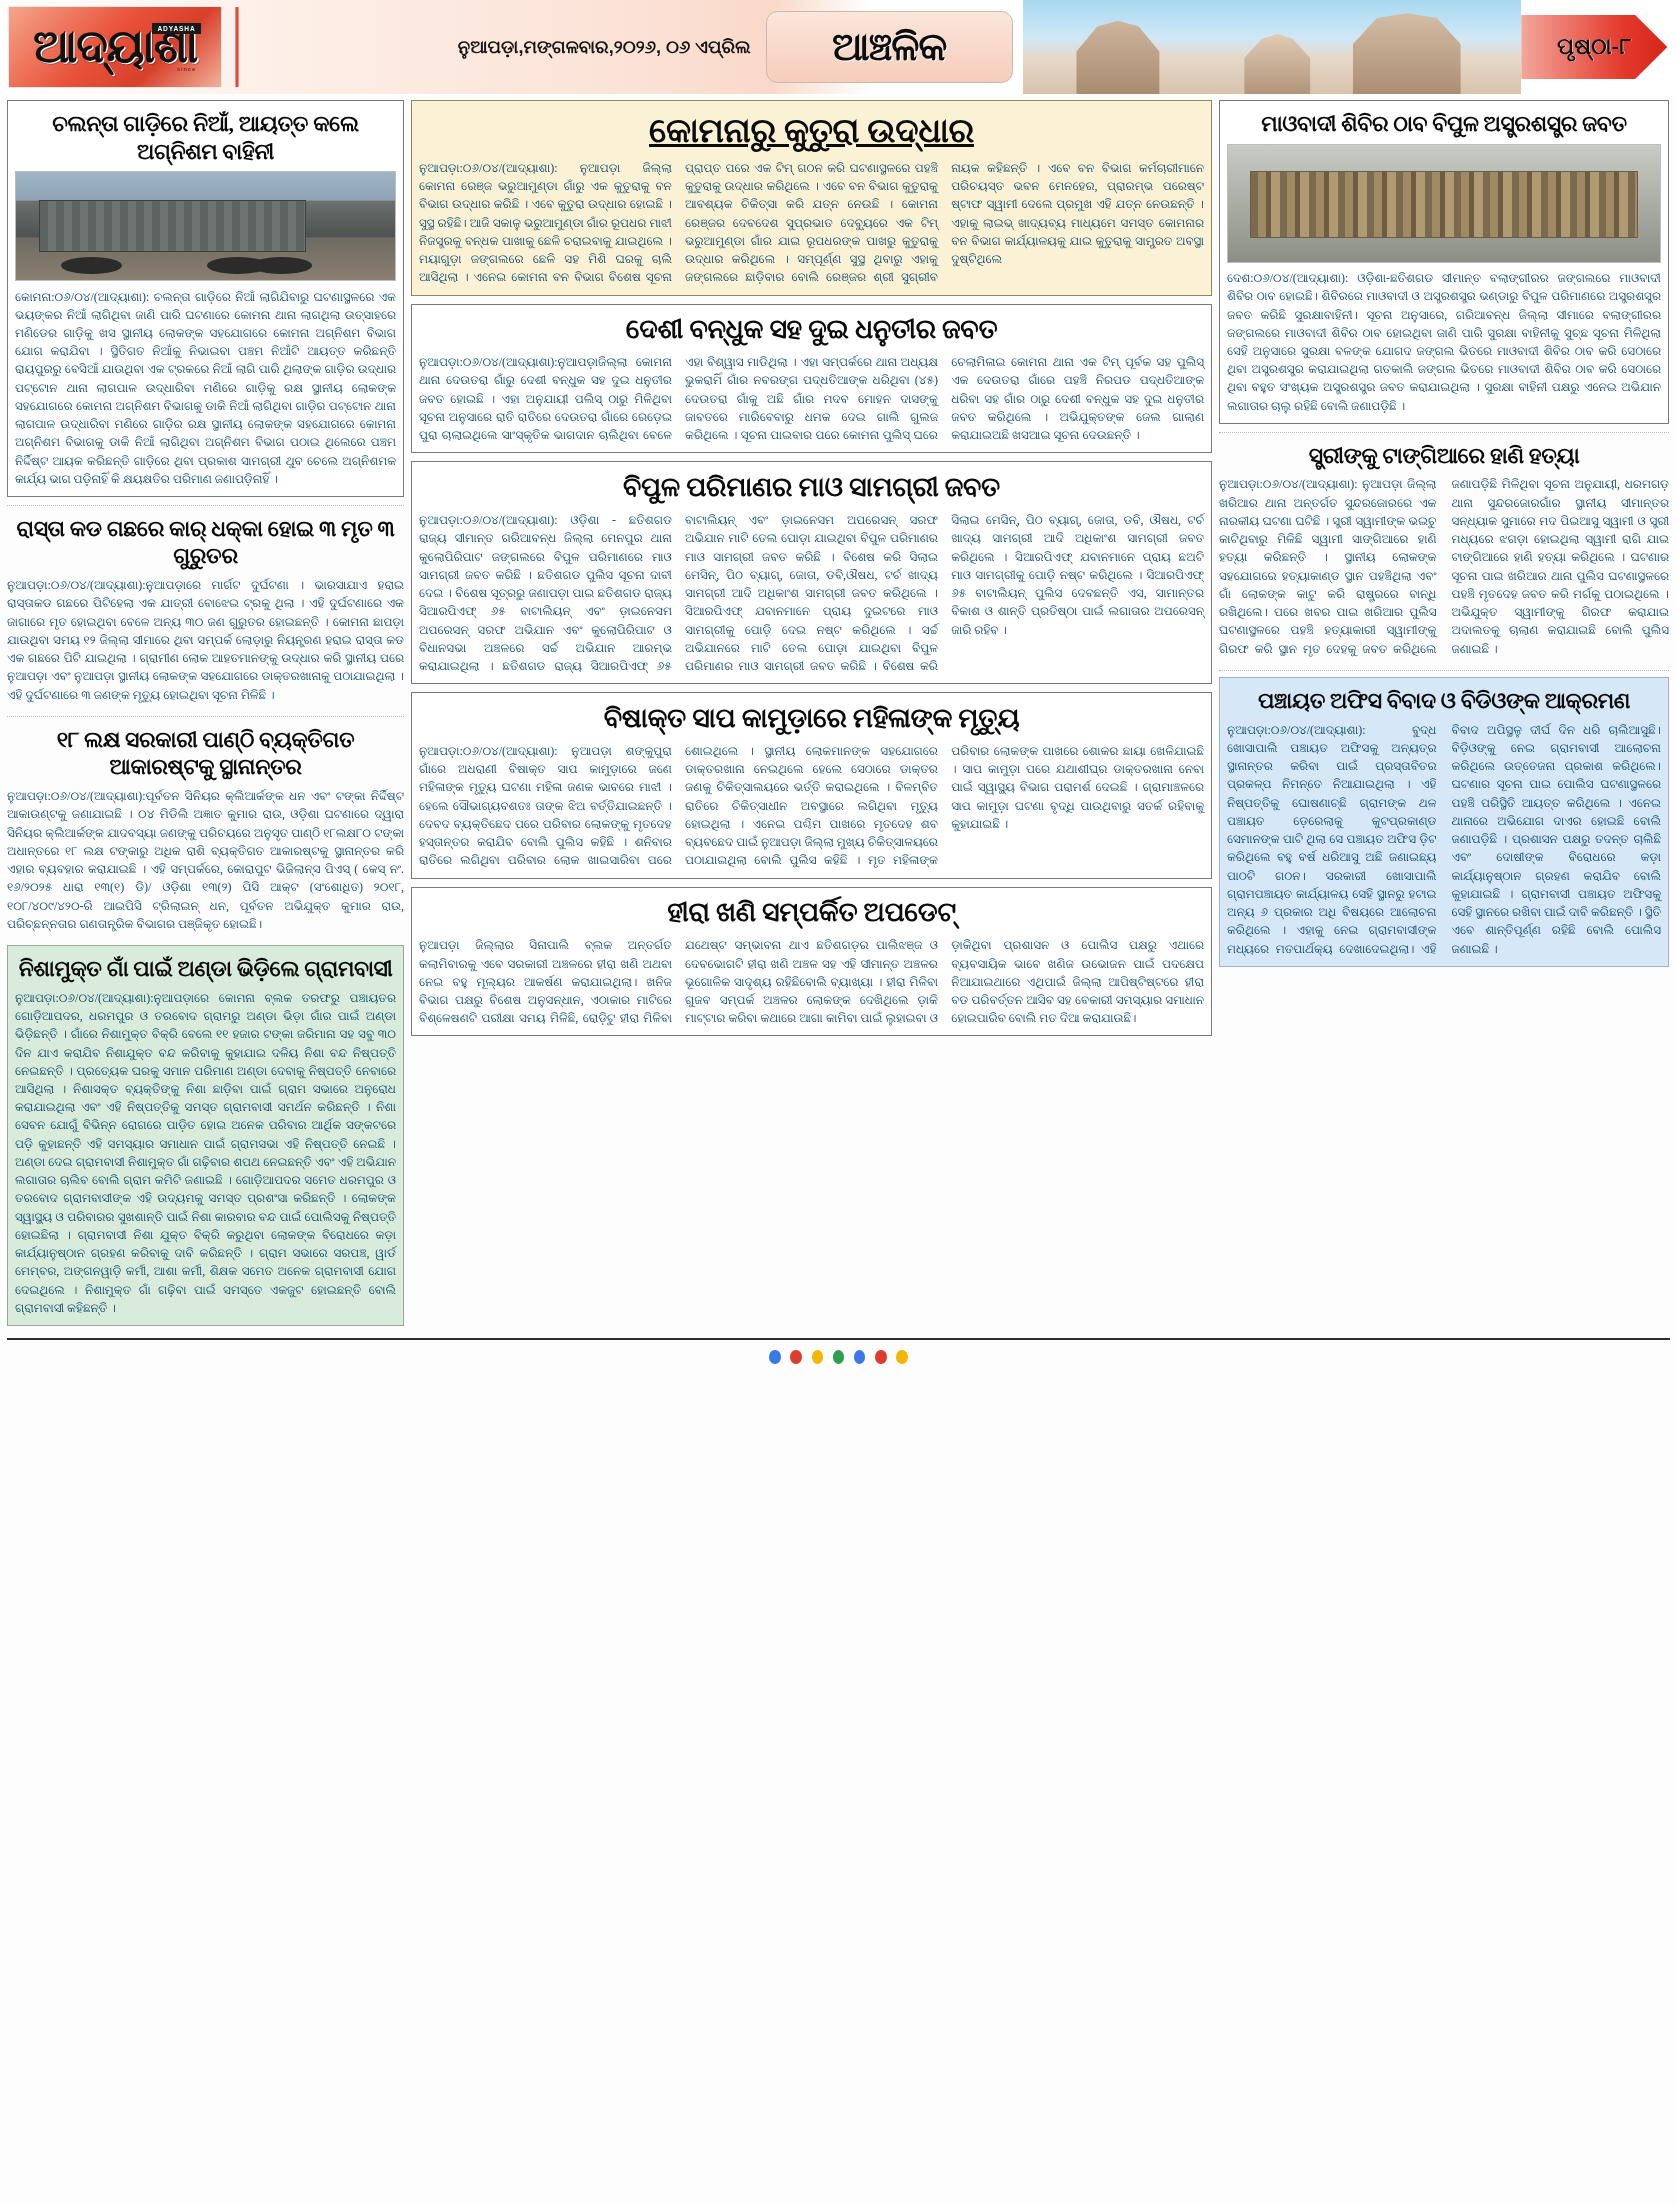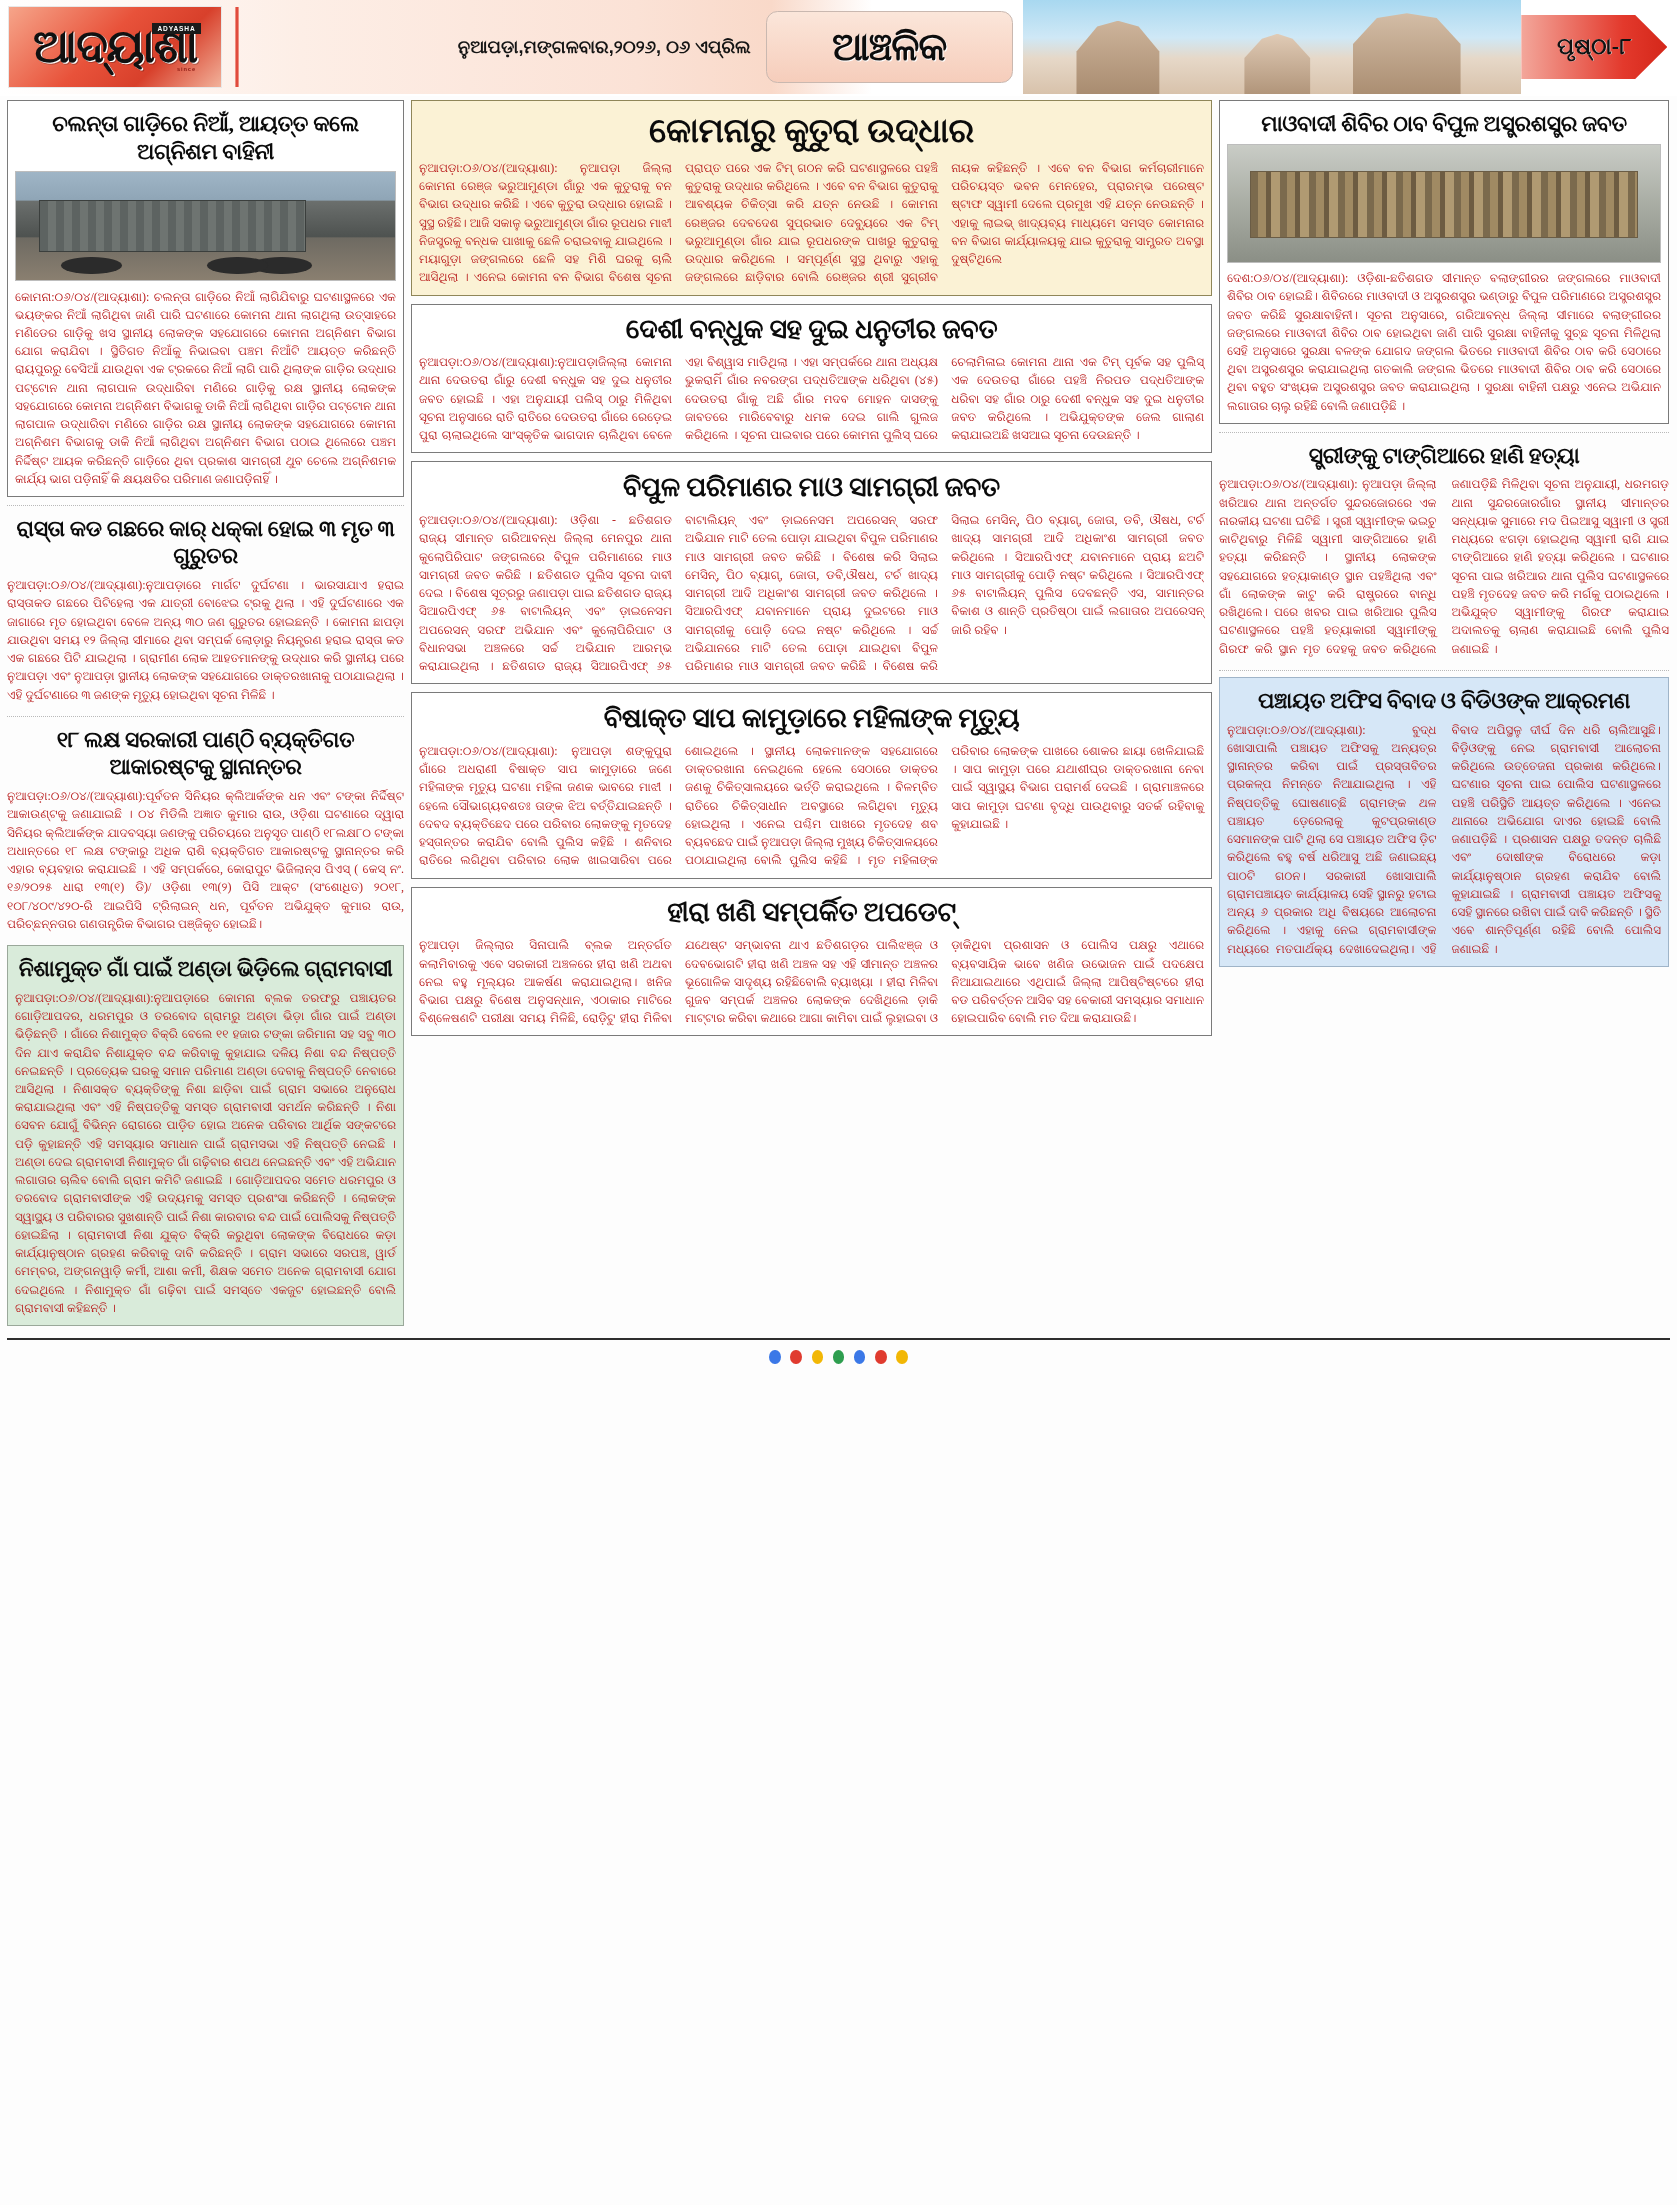--- a/index.html
+++ b/index.html
@@ -172,21 +172,21 @@
 
   .hl {
     text-align: center;
     font-weight: bold;
     color: #0b0b0b;
     font-family: "Liberation Serif","DejaVu Serif",serif;
     line-height: 1.25;
     margin: 2.6px 0 6.2px 0;
     letter-spacing: -0.4px;
   }
-  .hl.xl  { font-size: 34px; }
+  .hl.xl  { font-size: 34px; text-decoration: underline; }
   .hl.lg  { font-size: 27px; }
   .hl.md  { font-size: 22px; }
 
   .photo {
     width: 100%;
     border: 0.4px solid #bdbdbd;
     margin: 1.8px 0 6.2px 0;
     display:block;
   }
   .photo.truck {
@@ -214,21 +214,21 @@
     content:""; position:absolute; left:5%; top:22%; right:5%; height:56%;
     background: repeating-linear-gradient(90deg,
       #7b6a4d 0 7px, #a08a63 7px 15px, #6d5c42 15px 20px, #b09a72 20px 29px);
     border:0.4px solid #6a5c45;
   }
 
   .body {
     font-family: "Liberation Serif","DejaVu Serif",serif;
     font-size: 12px;
     line-height: 1.52;
-    color:#b91c1c;
+    color:#0c4a6e;
     text-align: justify;
     hyphens: none;
   }
   .body.c2 { column-count: 2; column-gap: 15px; }
   .body.c3 { column-count: 3; column-gap: 13.2px; }
 
   .dotted-sep {
     border-top: 1.8px dotted #b9b9b9;
     margin: 7px 0 6.2px 0;
     height:0;

